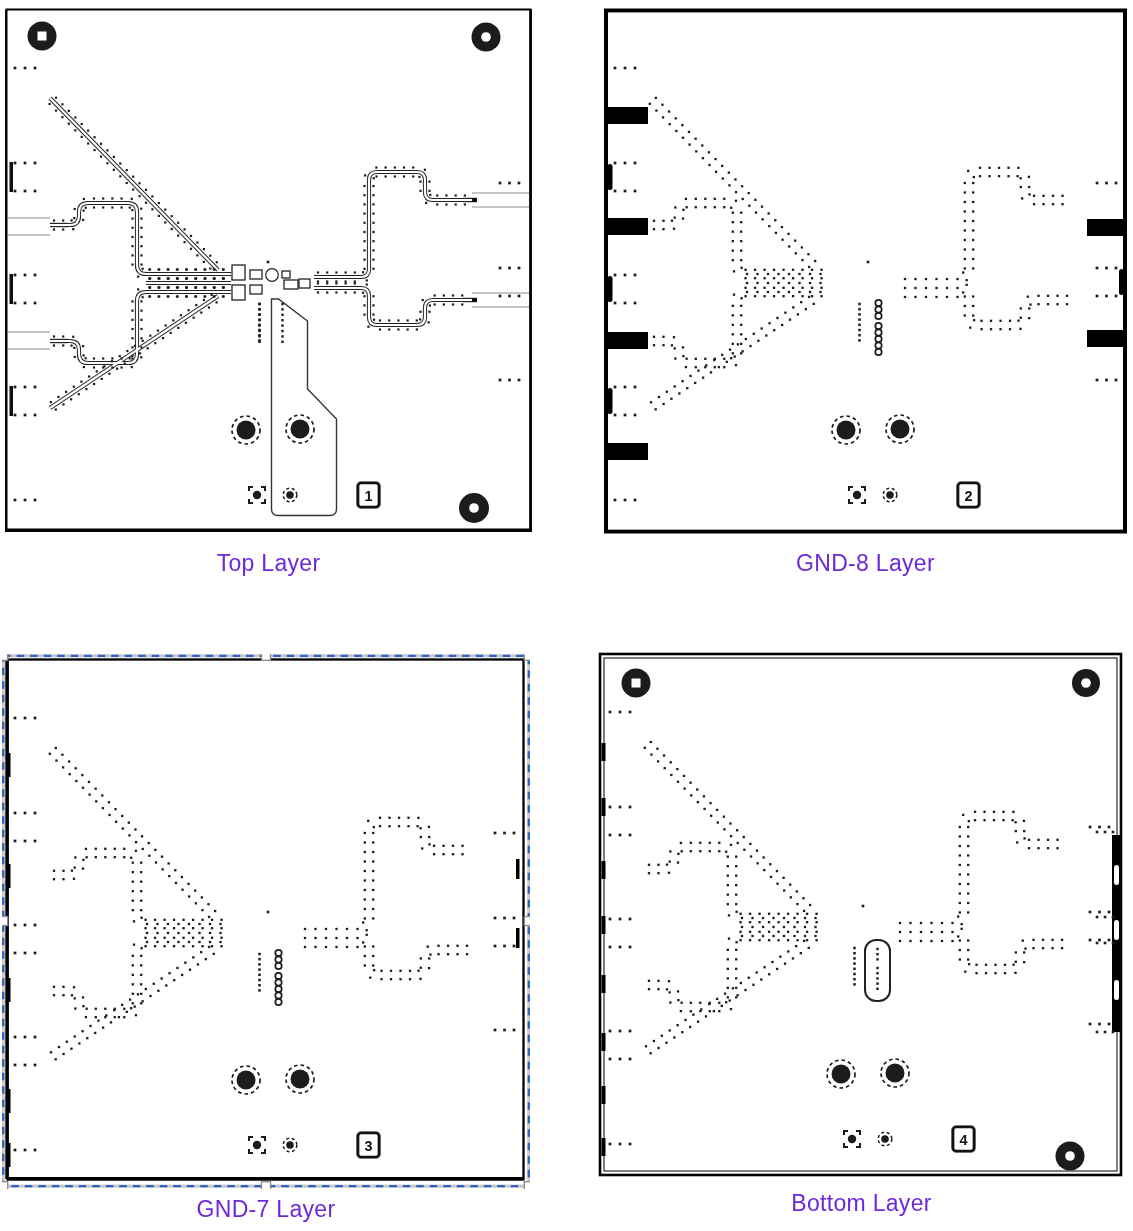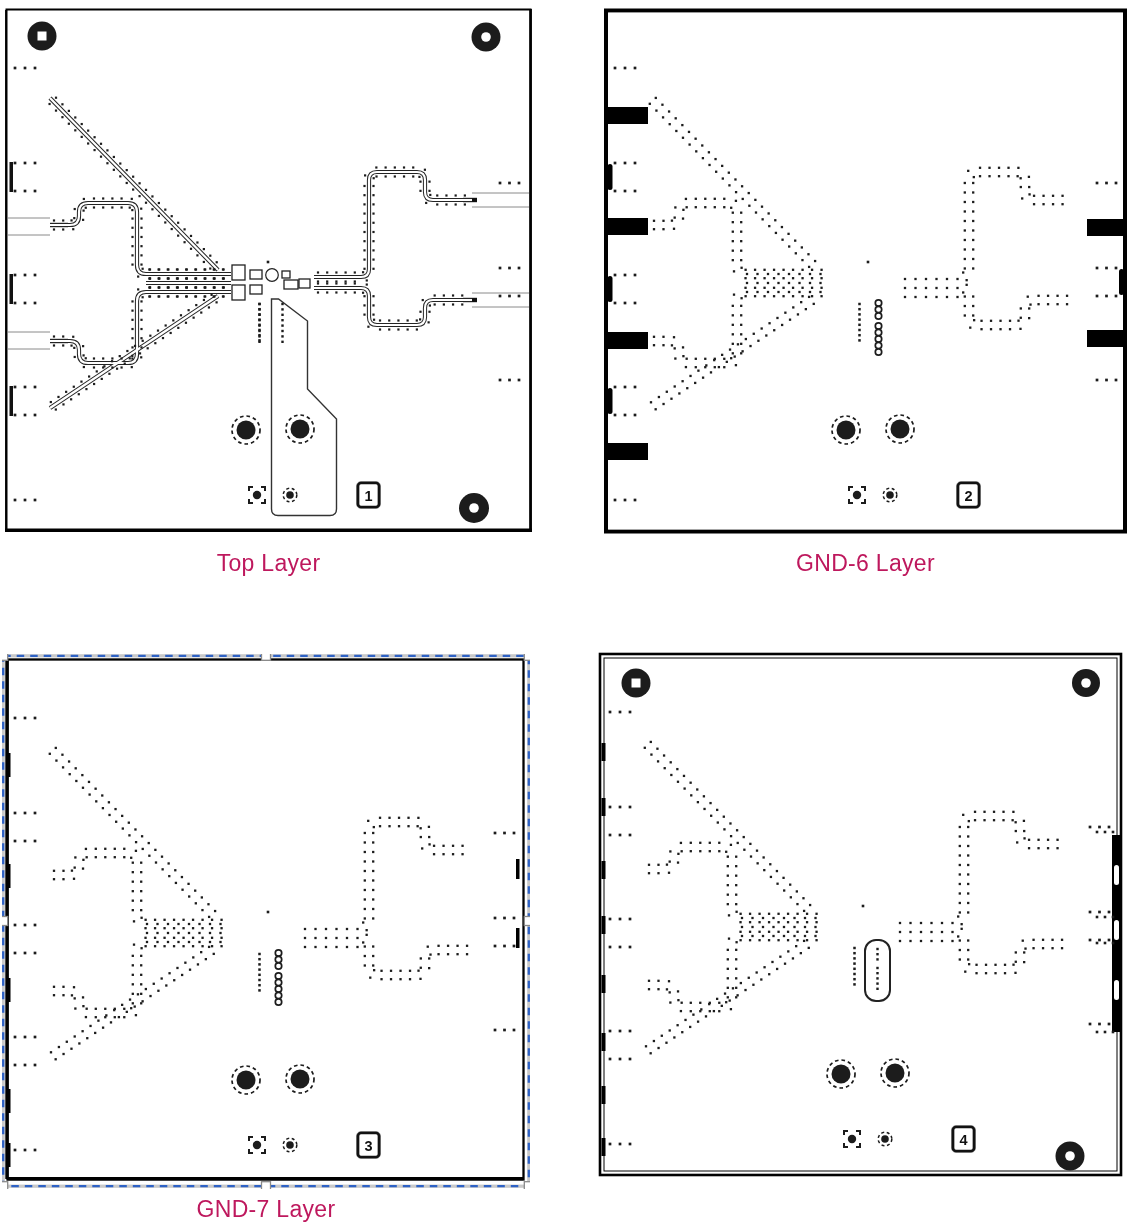--- a/index.html
+++ b/index.html
@@ -1,20 +1,20 @@
 <!DOCTYPE html>
 <html><head>
 <meta charset="utf-8">
 <style>
   html,body{margin:0;padding:0;background:#ffffff;}
   #stage{position:relative;width:1133px;height:1231px;background:#ffffff;overflow:hidden;
          font-family:"Liberation Sans", sans-serif;}
   .panel{position:absolute;}
   .panel svg{display:block;}
-  .caption{position:absolute;text-align:center;font-size:23px;color:#be185d;
+  .caption{position:absolute;text-align:center;font-size:23px;color:#6d28d9;
            font-family:"Liberation Sans", sans-serif;letter-spacing:0.3px;}
 </style>
 </head>
 <body>
 
 <div id="stage">
 
   <div class="panel" id="p0" style="left:5px;top:8px;width:527px;height:524px">
       <svg width="527" height="524" viewBox="0 0 527 524">
         <rect x="0" y="0" width="527" height="524" fill="#fff"></rect>
@@ -1785,15 +1785,16 @@
           <g>
             <rect x="351.5" y="473.5" width="24" height="27" rx="4.5" fill="none" stroke="#9a9a9a" stroke-width="1"></rect>
             <rect x="353" y="475" width="21" height="24" rx="3" fill="#fff" stroke="#121212" stroke-width="2.7"></rect>
             <text x="363.5" y="492.8" text-anchor="middle" font-size="14.5" font-weight="bold" font-family="&quot;Liberation Sans&quot;, sans-serif" fill="#111">4</text>
           </g>
         </g>
       </svg>
     </div>
 
   <div class="caption" style="left:5px;top:550px;width:527px">Top Layer</div>
-  <div class="caption" style="left:603px;top:550px;width:525px">GND-6 Layer</div>
+  <div class="caption" style="left:603px;top:550px;width:525px">GND-8 Layer</div>
   <div class="caption" style="left:2px;top:1196px;width:528px">GND-7 Layer</div>
+  <div class="caption" style="left:598px;top:1190px;width:527px">Bottom Layer</div>
 </div>
 
 </body></html>

